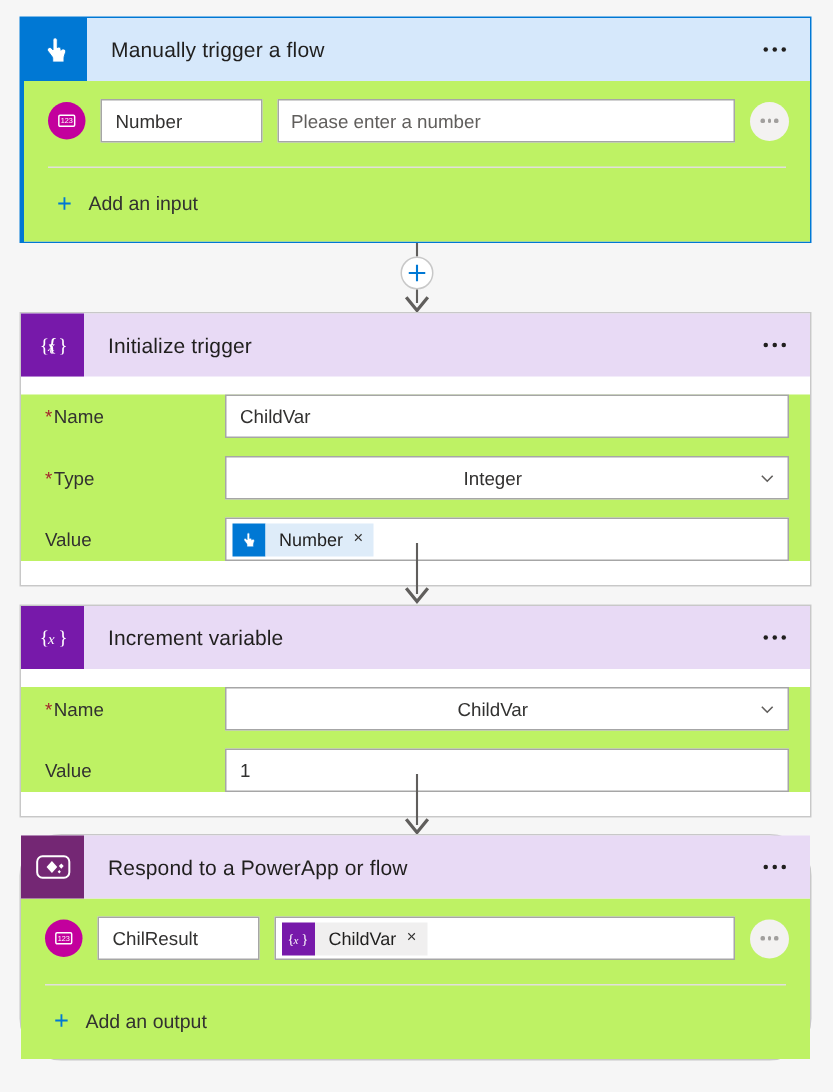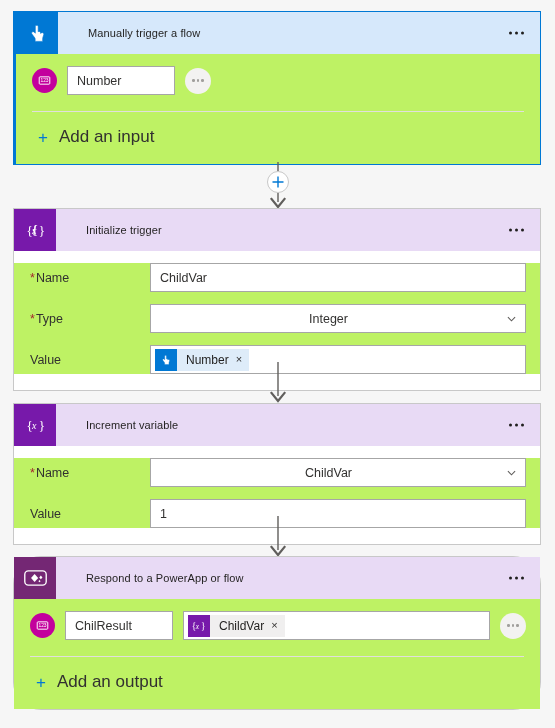--- a/index.html
+++ b/index.html
@@ -45,23 +45,23 @@
     flex: 0 0 42px;
     display: flex;
     align-items: center;
     justify-content: center;
   }
   .header-icon.trigger-bg  { background: #0078d4; }
   .header-icon.variable-bg { background: #7719aa; }
   .header-icon.powerapp-bg { background: #742774; }
 
   .header-title {
-    font-size: 11px;
+    font-size: 14px;
     color: #201f1e;
-    margin-left: 30px;
+    margin-left: 16px;
     letter-spacing: .1px;
   }
 
   .ellipsis-btn {
     position: absolute;
     right: 14px; top: 50%;
     transform: translateY(-50%);
     display: flex;
     gap: 3px;
     cursor: pointer;
@@ -213,21 +213,21 @@
     padding: 15px 16px 17px 22px;
     cursor: pointer;
   }
   .add-plus {
     font-size: 17px;
     color: #0078d4;
     line-height: 1;
     font-weight: 400;
   }
   .add-label {
-    font-size: 17px;
+    font-size: 13px;
     color: #323130;
   }
 
   
   .connector {
     position: absolute;
     left: 0; width: 555px;
     pointer-events: none;
   }
   .connector svg { display: block; margin: 0 auto; overflow: visible; }
@@ -254,20 +254,21 @@
     </div>
     <div class="card-body">
       <div class="io-row">
         <span class="io-icon">
           <svg width="13" height="13" viewBox="0 0 16 16" aria-hidden="true">
             <rect x="1.5" y="3.5" width="13" height="9" rx="1" fill="none" stroke="#fff" stroke-width="1.2"></rect>
             <text x="8" y="10.2" font-size="6" fill="#fff" text-anchor="middle" font-family="Liberation Sans, sans-serif">123</text>
           </svg>
         </span>
         <span class="io-name">Number</span>
+        <span class="io-value">Please enter a number</span>
         <span class="io-more">
             <i></i>
             <i></i>
             <i></i>
           </span>
       </div>
       <div class="divider"></div>
       <div class="add-row">
         <span class="add-plus">+</span>
         <span class="add-label">Add an input</span>

